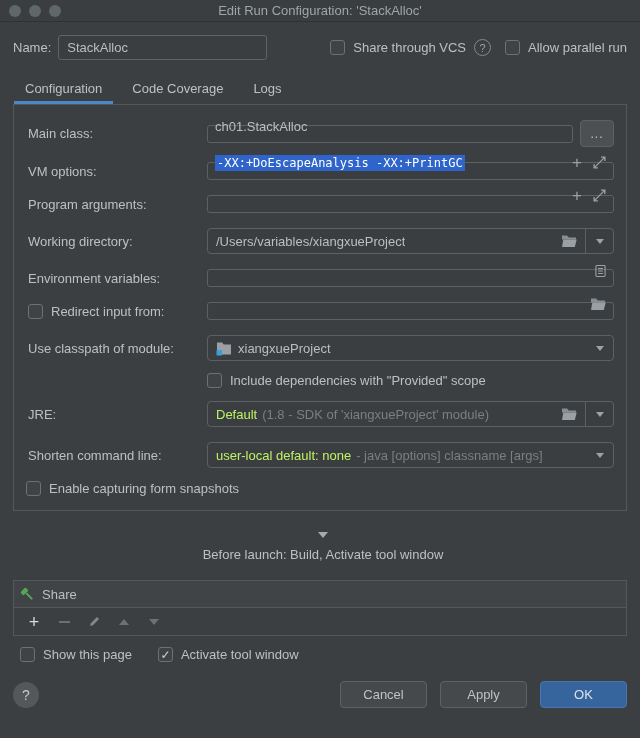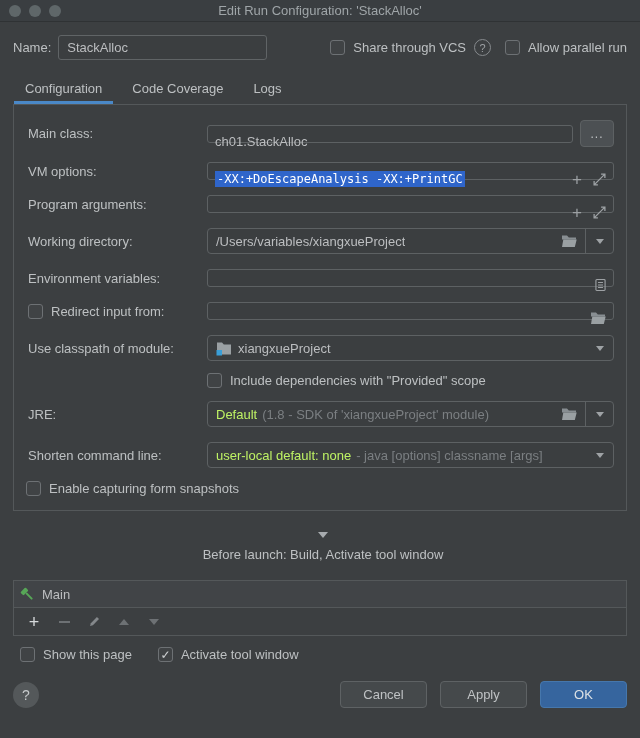--- a/index.html
+++ b/index.html
@@ -51,21 +51,21 @@
     background: var(--accent-tab, #4a88c7);
   }
 
   
   .panel { border: 1px solid #54585a; padding: 15px 12px 1px; }
   .frow { display: flex; align-items: center; margin-bottom: 15px; }
   .flabel { width: 181px; flex-shrink: 0; padding-left: 2px; display: flex; align-items: center; gap: 8px; }
   .fwrap { flex: 1; display: flex; align-items: center; min-width: 0; }
   .field {
     flex: 1; background: #3b3e40; border: 1px solid #5d6163; border-radius: 3px;
-    height: 17px; display: flex; align-items: flex-start; padding: 8px 7px; min-width: 0;
+    height: 17px; display: flex; align-items: flex-end; padding: 8px 7px; min-width: 0;
   }
   .mono-sel {
     font-family: "DejaVu Sans Mono", monospace; font-size: 12px;
     background: var(--selection, #2f65ca); color: #ffffff; padding: 1px 2px; white-space: nowrap;
   }
   .field-icons { margin-left: auto; display: flex; align-items: center; gap: 11px; }
   .plus-ic { color: #9da1a4; font-size: 17px; line-height: 1; font-weight: 400; }
   .browse-btn {
     width: 34px; height: 27px; margin-left: 7px; background: #4c5053;
     border: 1px solid #5d6163; border-radius: 4px; color: #c0c3c5; font-size: 12px;
@@ -344,21 +344,21 @@
   </div>
 
   <div class="bl-box">
     <div class="bl-item">
       <svg class="icon-svg" width="17" height="17" viewBox="0 0 16 16">
           <g transform="rotate(-45 8 8)">
             <rect class="hammer-green" x="4.6" y="1.8" width="6.8" height="4.2" rx="1"></rect>
             <rect class="hammer-green" x="7.1" y="6" width="1.9" height="8.4" rx="0.9"></rect>
           </g>
         </svg>
-      <span>Main</span>
+      <span>Share</span>
     </div>
     <div class="bl-toolbar">
       <span class="tb-btn">
           <span class="tb-plus">+</span>
         </span>
       <span class="tb-btn">
           <span class="tb-minus"></span>
         </span>
       <span class="tb-btn">
         <svg class="icon-svg" width="13" height="13" viewBox="0 0 16 16">

